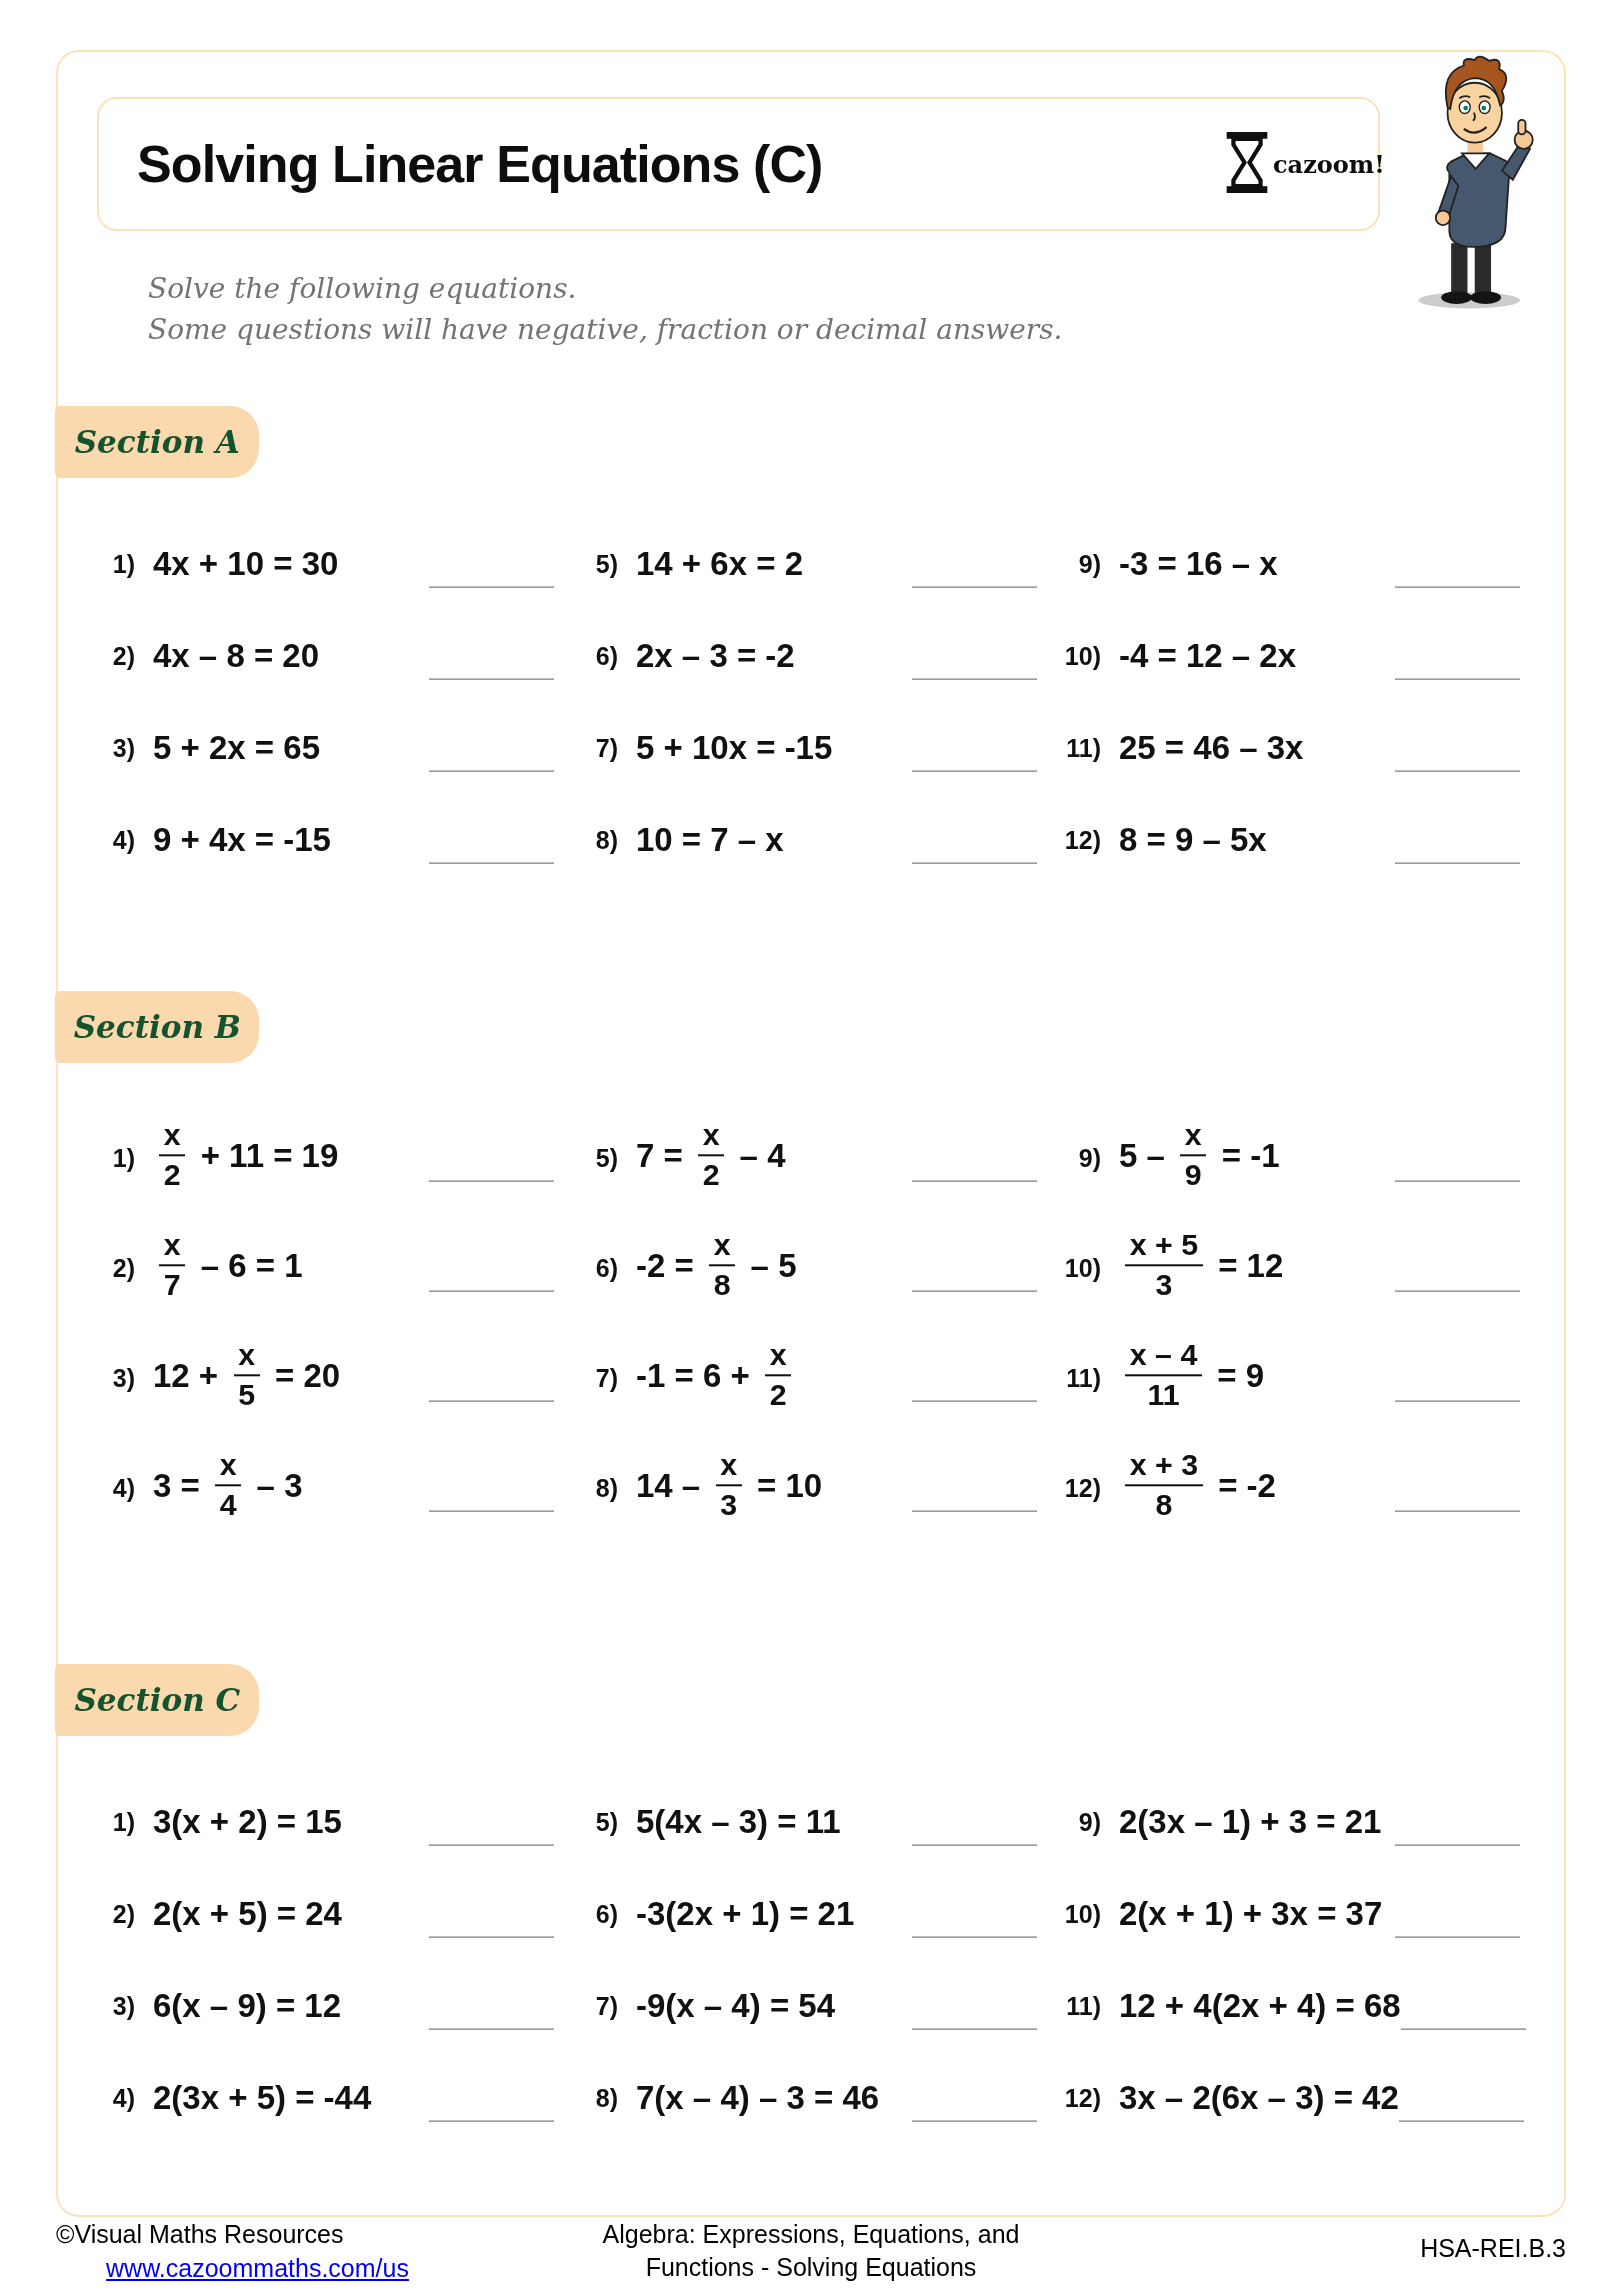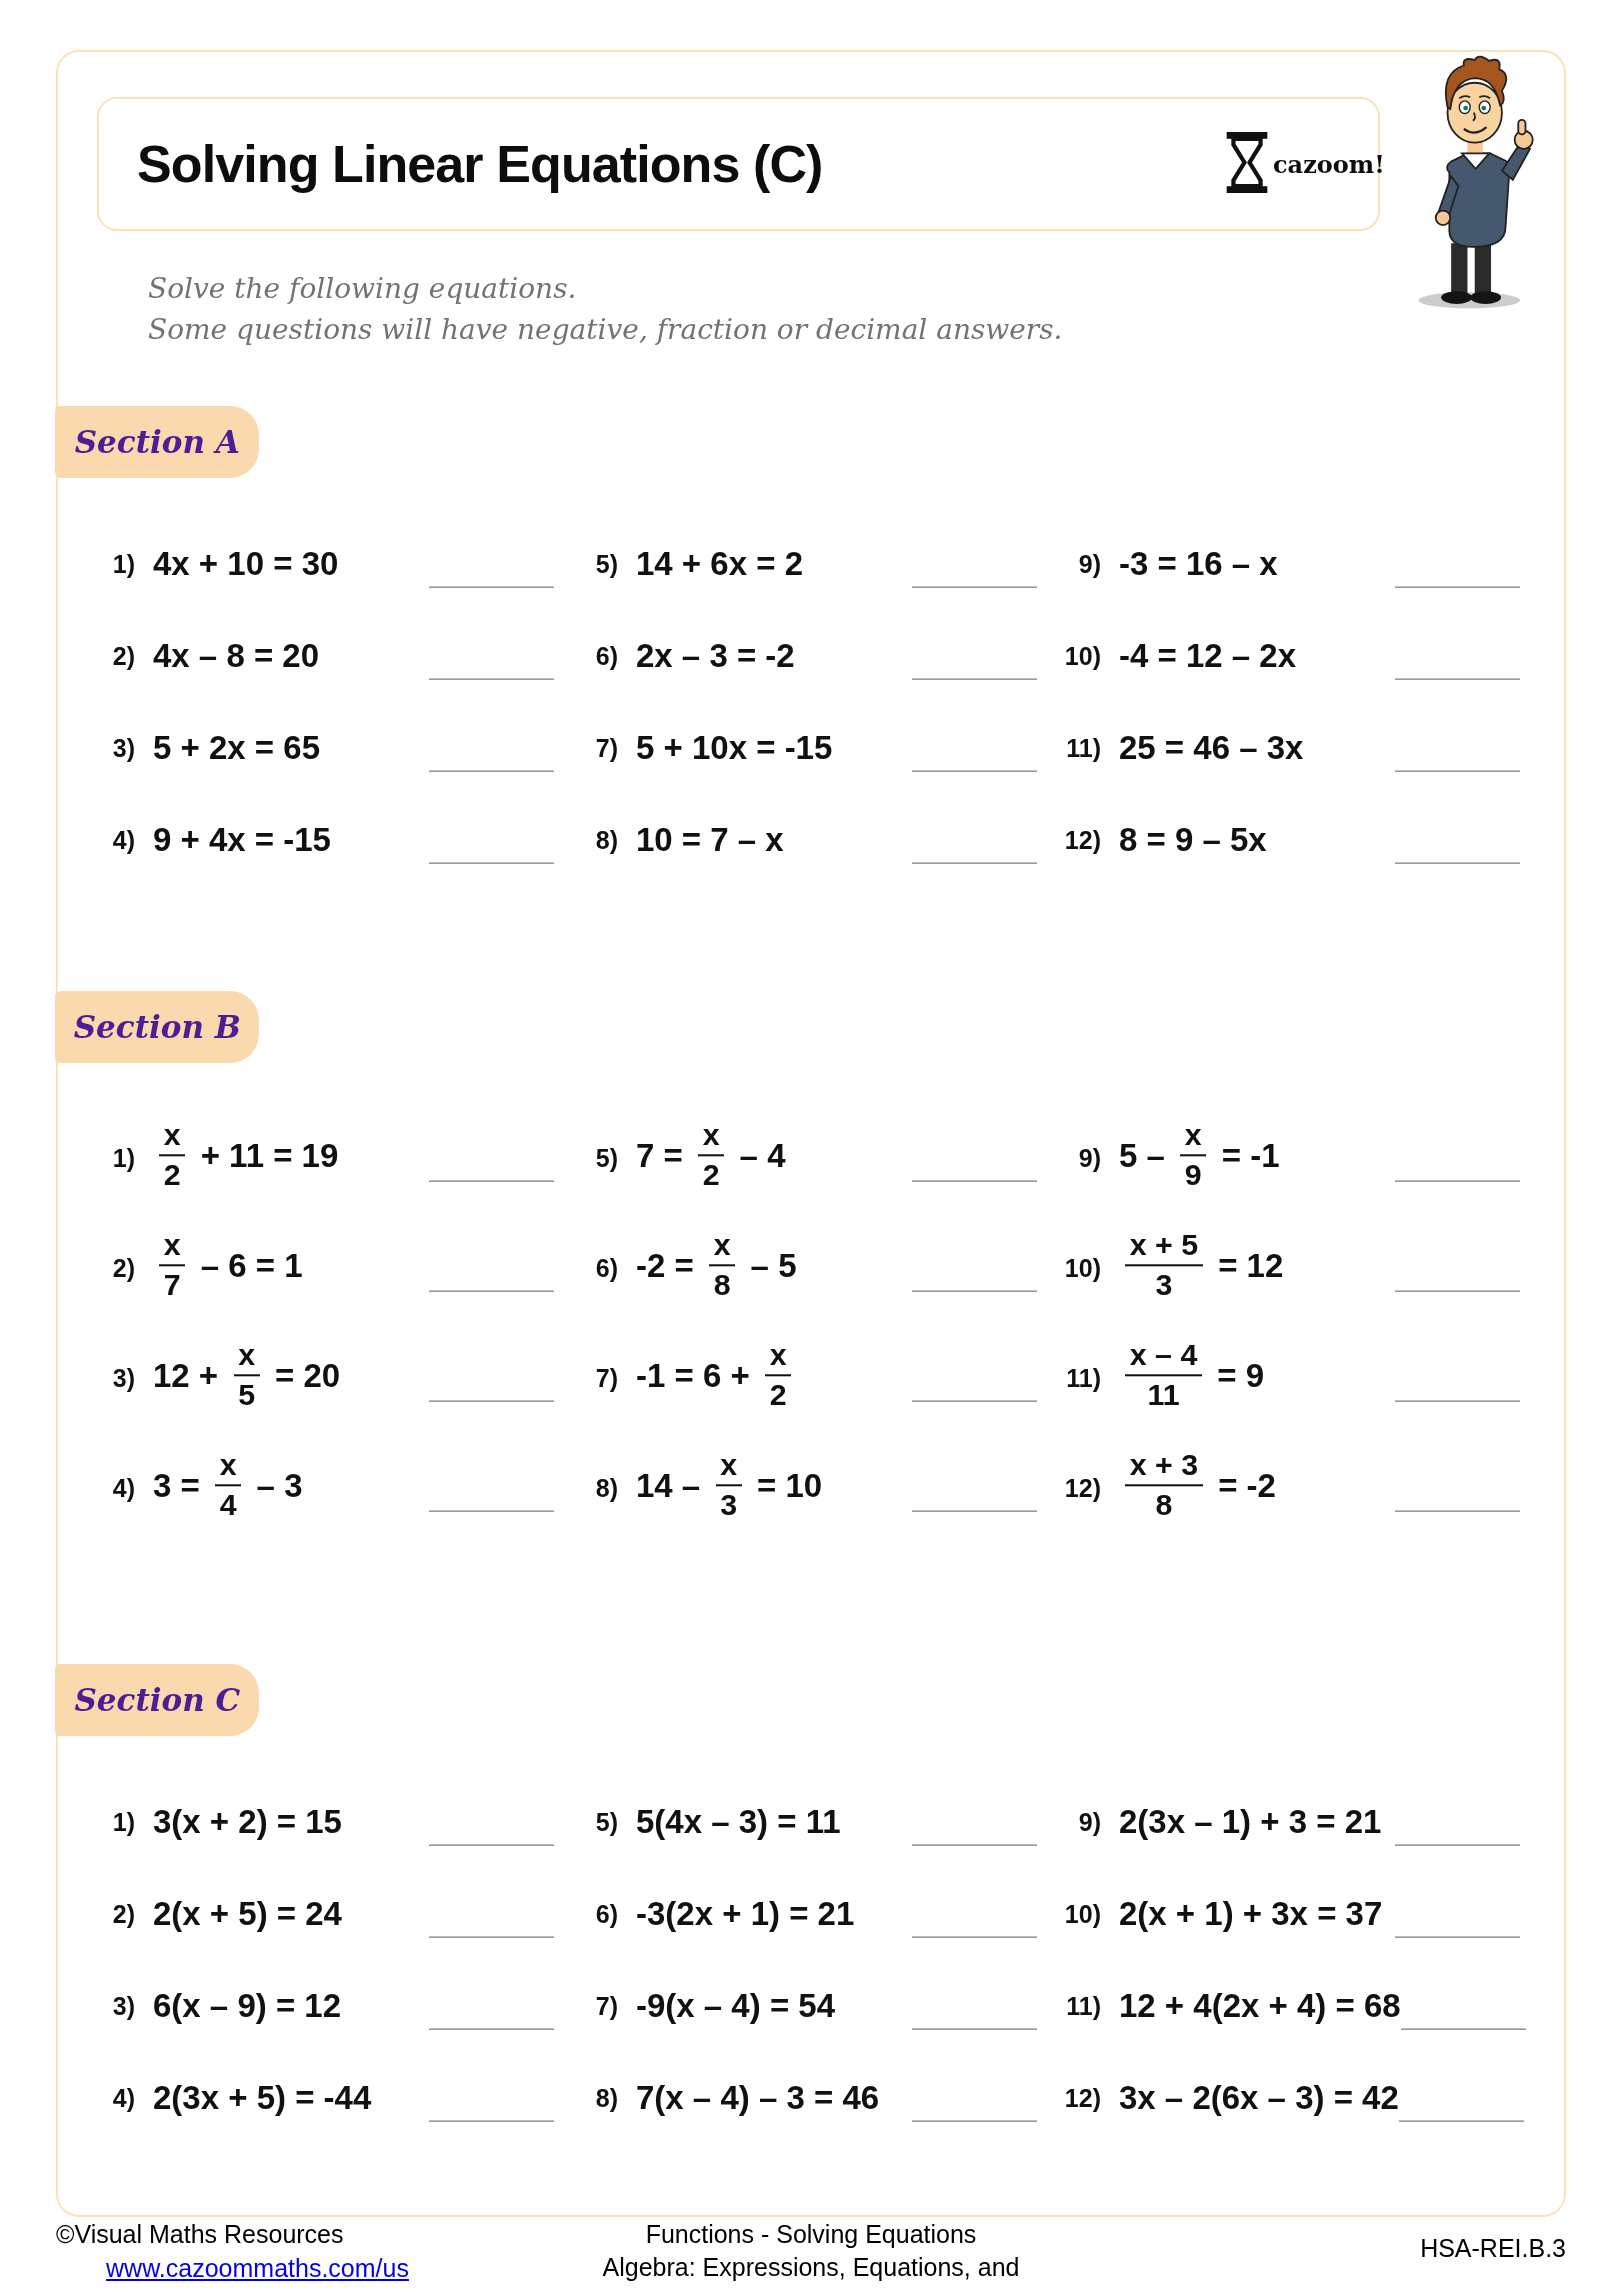--- a/index.html
+++ b/index.html
@@ -30,21 +30,21 @@
   .boy{position:absolute;top:52px;right:82px;width:136px;height:260px;z-index:5;}
   
   .instructions{
     margin:38px 0 0 90px;font-family:"DejaVu Serif",serif;font-style:italic;
     font-size:28px;line-height:1.45;color:#737373;
   }
   
   .section-pill{
     height:72px;width:204px;margin-left:-2.7px;background:var(--accent);
     border-radius:5.4px 29px 29px 5.4px;display:flex;align-items:center;justify-content:center;
-    font-family:"DejaVu Serif",serif;font-style:italic;font-weight:700;font-size:31px;color:#4c1d95;
+    font-family:"DejaVu Serif",serif;font-style:italic;font-weight:700;font-size:31px;color:#14532d;
   }
   .sec-0{margin-top:56px;}
   .sec-1{margin-top:133px;}
   .sec-2{margin-top:142px;}
   .problems{display:flex;margin:68px 30px 0 27px;}
   .sec-1 .problems{margin-top:61px;}
   .col{flex:1;display:flex;flex-direction:column;min-width:0;}
   .sec-0 .col{row-gap:56px;}
   .sec-1 .col{row-gap:42px;}
   .sec-2 .col{row-gap:56px;}
@@ -378,18 +378,18 @@
     <path d="M66 84 Q78 93 91 82" stroke="#222" stroke-width="2.5" fill="none"></path>
   </svg>
 </div>
 
 <div class="footer">
   <div class="footer-left">
     <div>©Visual Maths Resources</div>
     <div class="footer-link">www.cazoommaths.com/us</div>
   </div>
   <div class="footer-center">
+    <div>Algebra: Expressions, Equations, and</div>
     <div>Functions - Solving Equations</div>
-    <div>Algebra: Expressions, Equations, and</div>
   </div>
   <div class="footer-right">HSA-REI.B.3</div>
 </div>
 
 
 </body></html>

